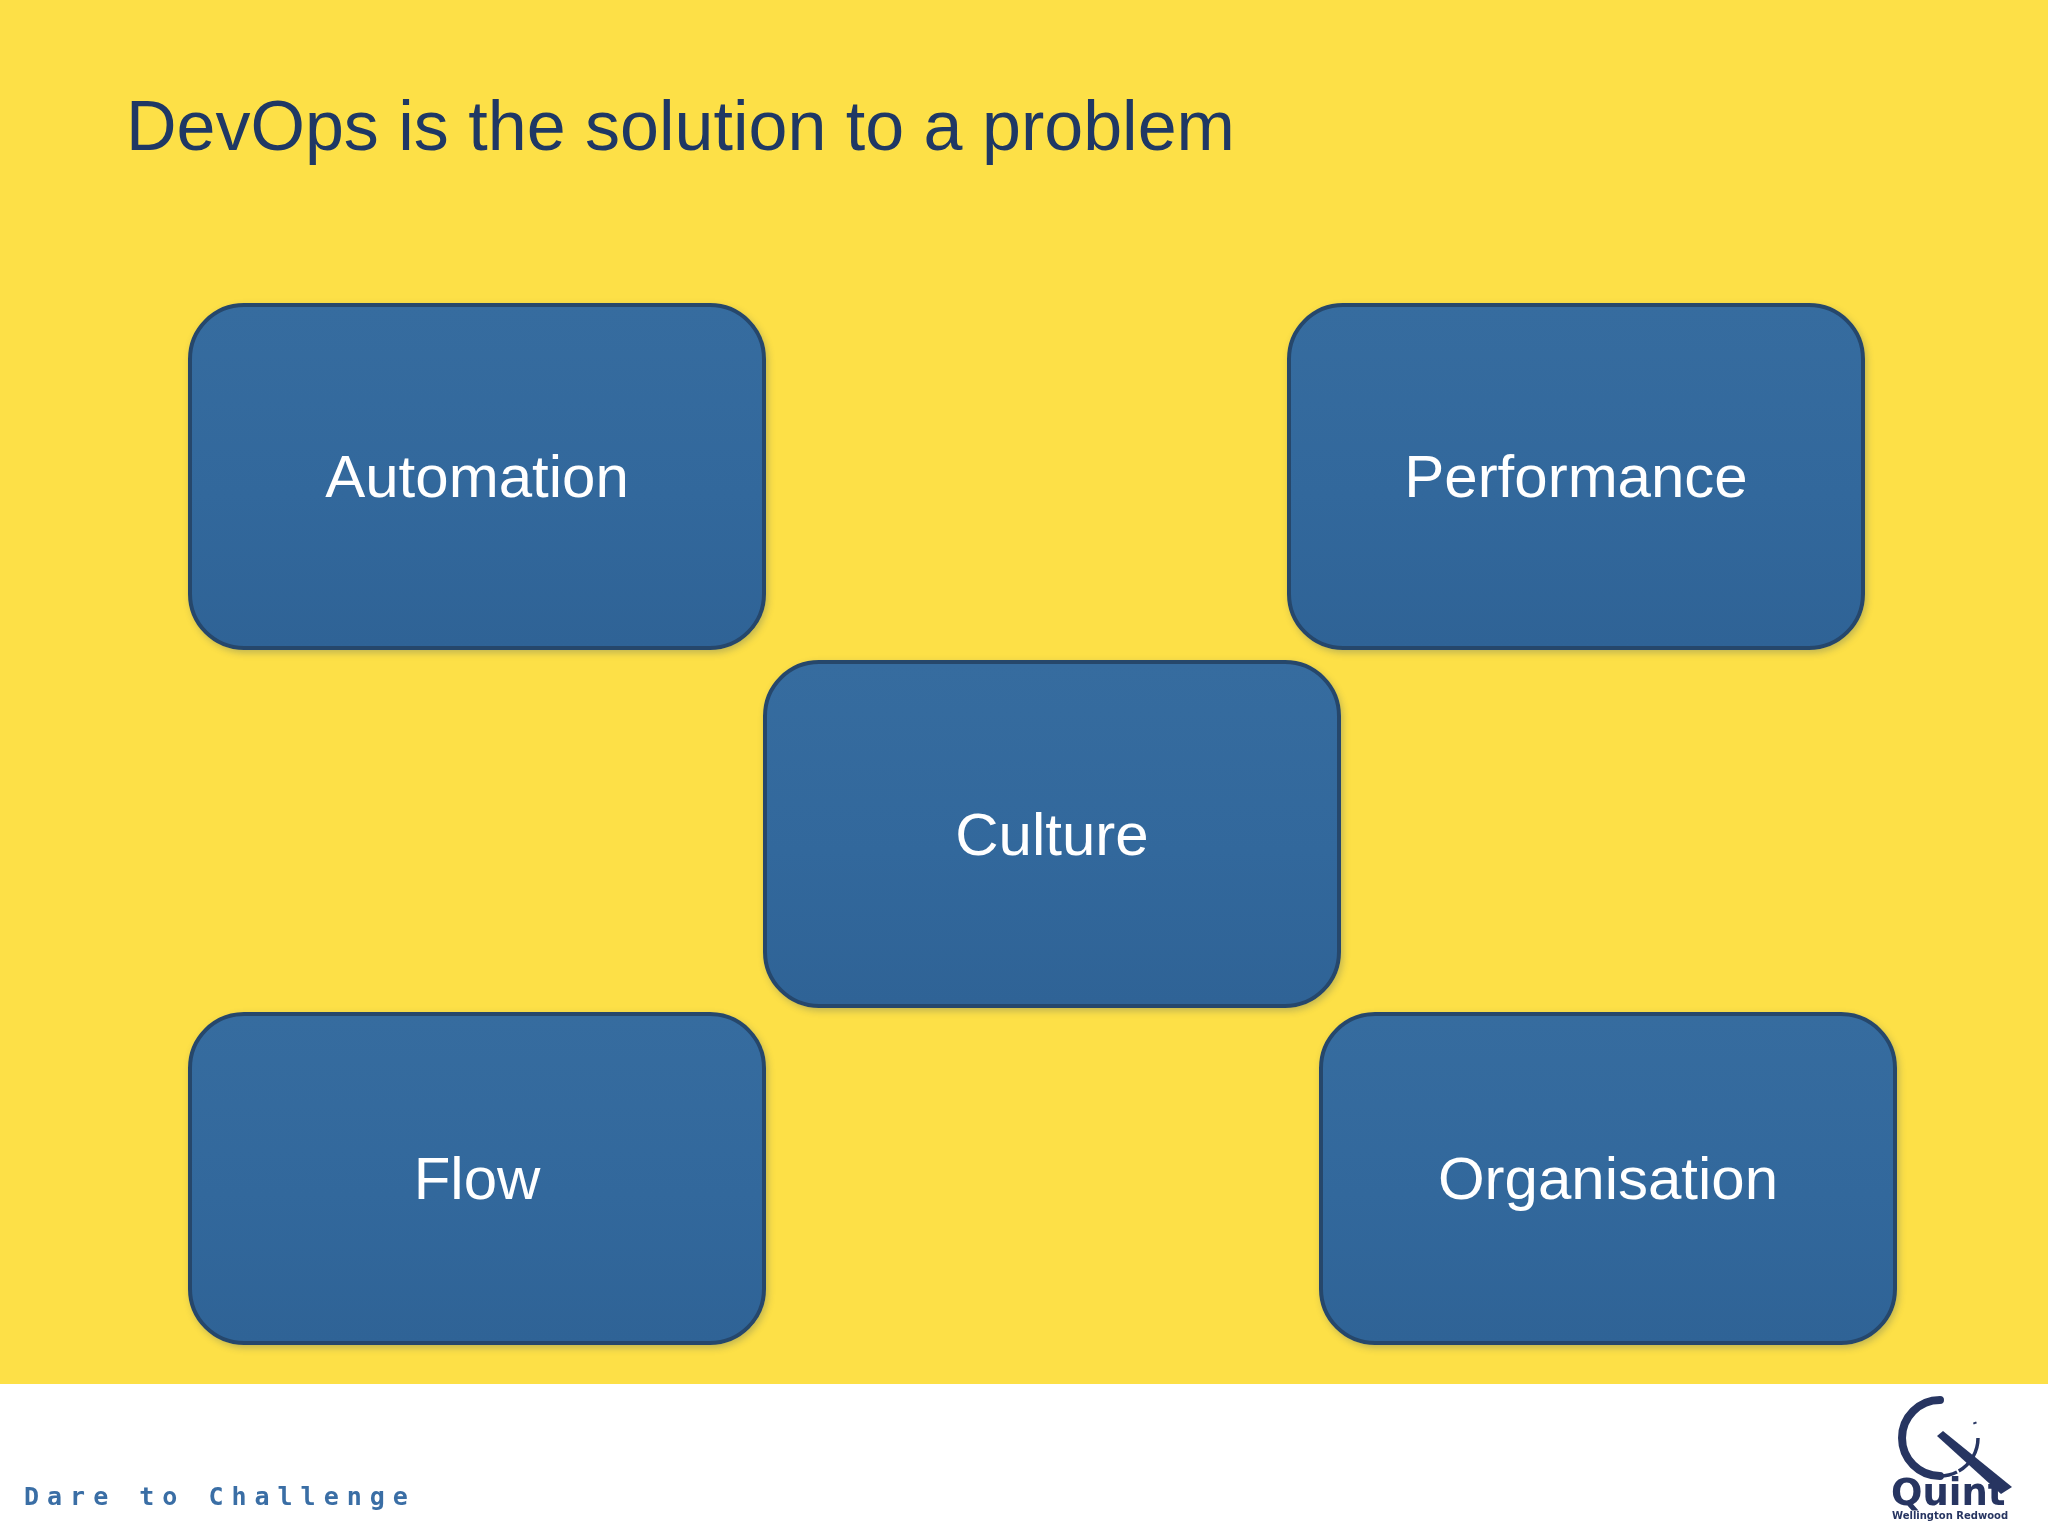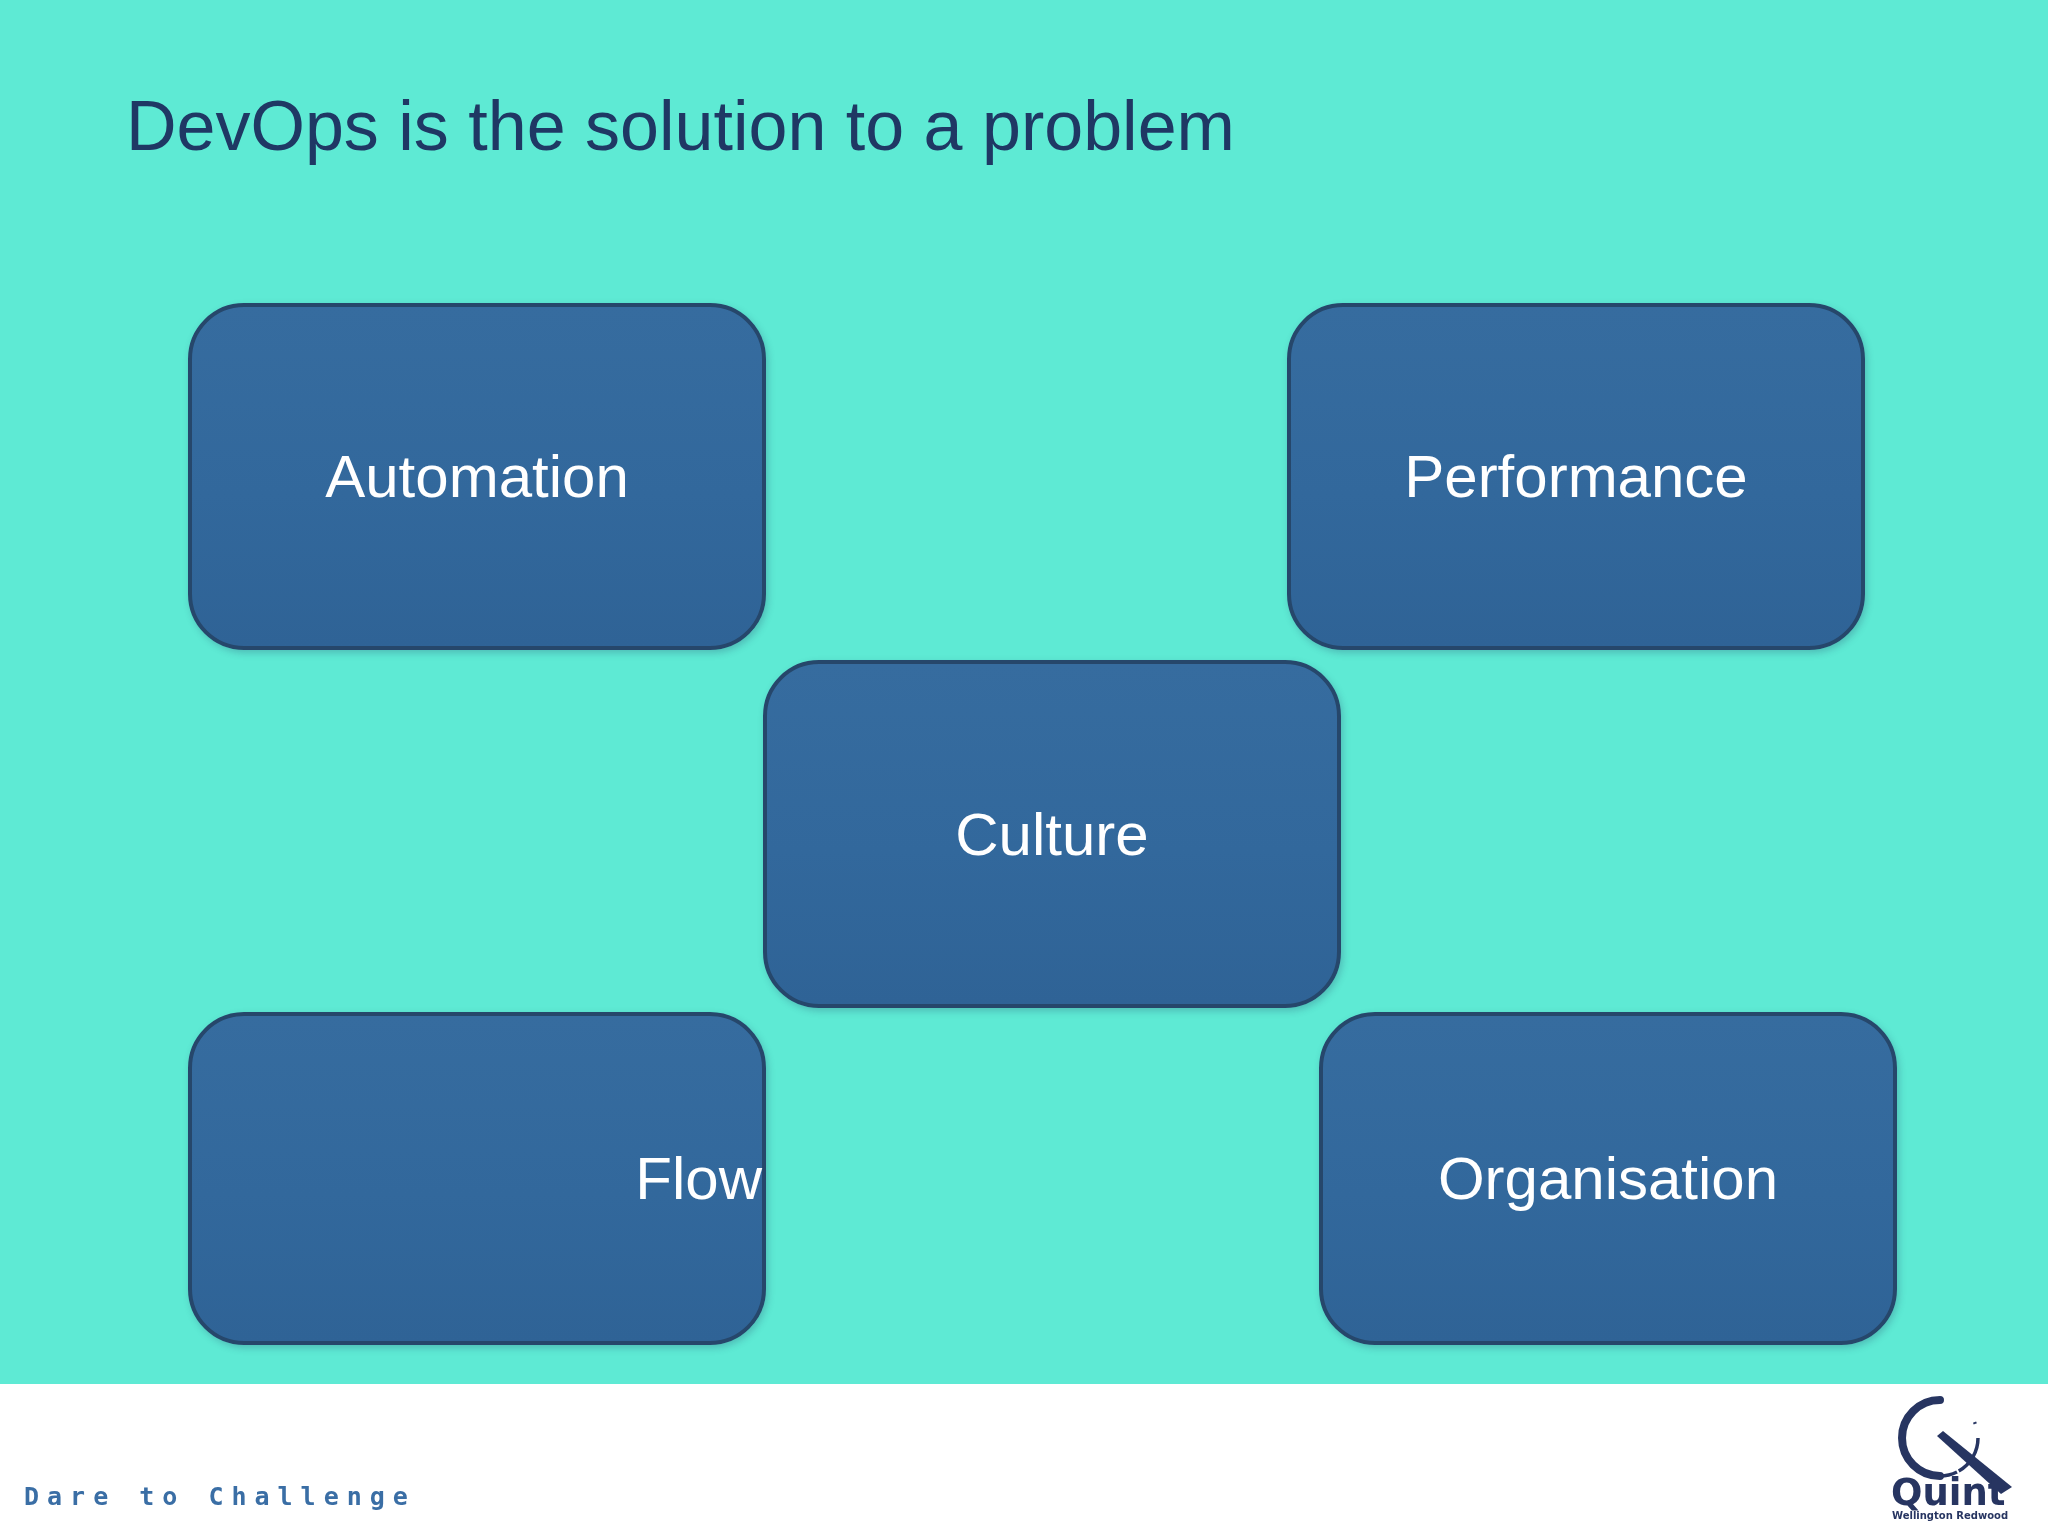--- a/index.html
+++ b/index.html
@@ -8,21 +8,21 @@
     width: 2048px;
     height: 1536px;
     background: #FFFFFF;
     overflow: hidden;
     font-family: "Liberation Sans", sans-serif;
   }
   .slide {
     position: relative;
     width: 2048px;
     height: 1384px;
-    background: #5eead4;
+    background: #fde047;
   }
   .slide-title {
     position: absolute;
     left: 126px;
     top: 88px;
     font-size: 70px;
     line-height: 1.1;
     color: #1F3864;
     white-space: nowrap;
   }
@@ -40,21 +40,21 @@
   }
   .concept-box .box-label {
     color: #FFFFFF;
     font-size: 60px;
     white-space: nowrap;
     text-align: center;
   }
   .box-automation    { left: 188px;  top: 303px;  height: 347px; }
   .box-performance   { left: 1287px; top: 303px;  height: 347px; }
   .box-culture       { left: 763px;  top: 660px;  height: 348px; }
-  .box-flow          { left: 188px;  top: 1012px; height: 333px; justify-content: flex-end; }
+  .box-flow          { left: 188px;  top: 1012px; height: 333px; }
   .box-organisation  { left: 1319px; top: 1012px; height: 333px; }
 
   .tagline {
     position: absolute;
     left: 24px;
     top: 1482px;
     font-family: "DejaVu Sans Mono", monospace;
     font-weight: bold;
     font-size: 25px;
     letter-spacing: 8px;

